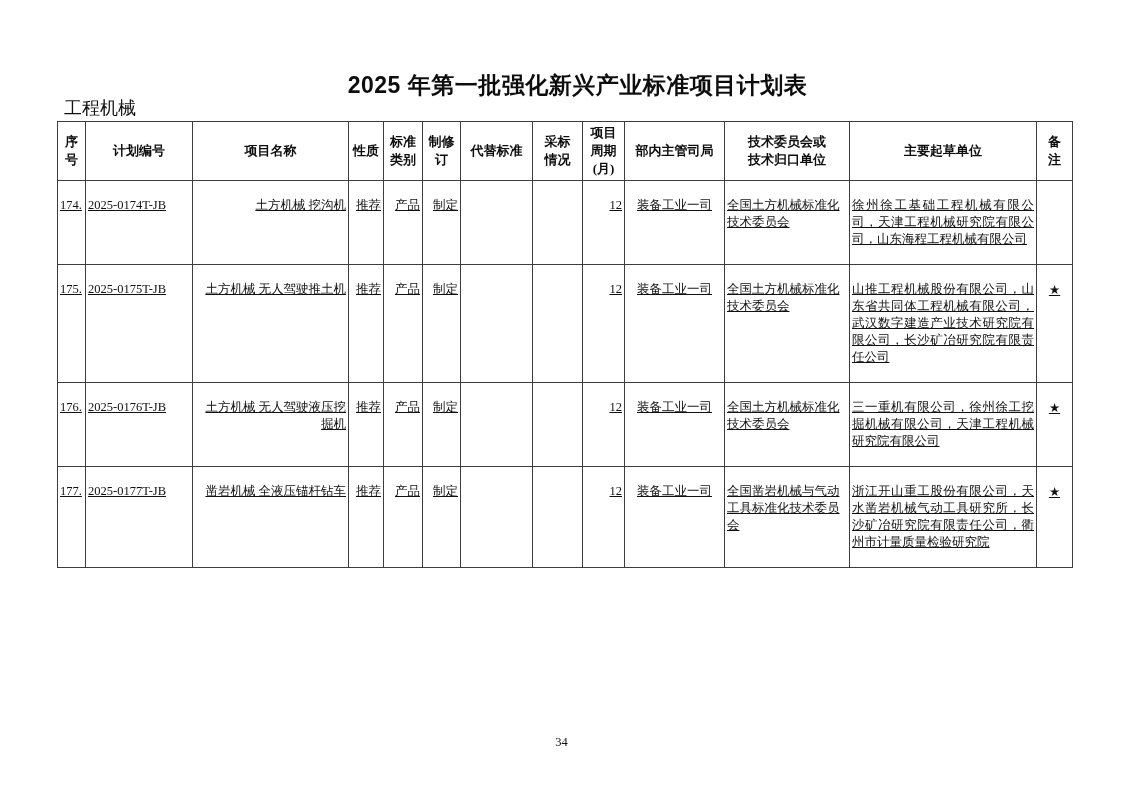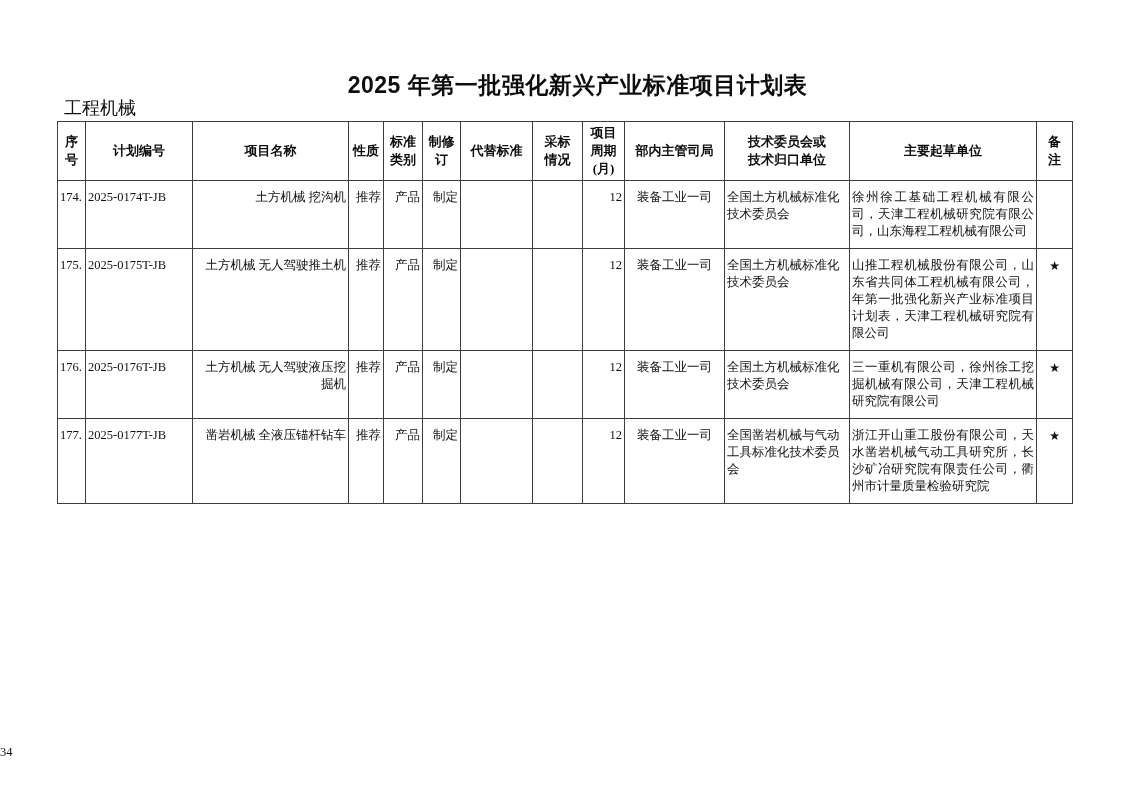--- a/index.html
+++ b/index.html
@@ -58,23 +58,24 @@
     text-align: center;
     vertical-align: middle;
     white-space: pre-line;
     padding: 2px 1px;
     color: #0d0d0d;
   }
   table.std-table td {
     font-size: 12.5px;
     line-height: 17px;
     vertical-align: top;
-    padding: 8px 2px;
+    padding: 16px 2px;
     color: #111111;
     word-break: break-all;
+    text-decoration: underline;
   }
   tr.header-row { height: 47px; }
   tr.row-0 { height: 52px; }
   tr.row-1 { height: 87px; margin-left: 20px; }
   tr.row-2 { height: 53px; }
   tr.row-3 { height: 67px; }
 
   td.c-seq    { text-align: left; padding-left: 3px; }
   td.c-plan   { text-align: left; padding-left: 7px; font-size: 13px; }
   td.c-name   { text-align: right; padding-left: 6px; padding-right: 2px; }
@@ -87,23 +88,23 @@
     padding-top: 5px;
     font-family: "DejaVu Sans", sans-serif;
     font-size: 13px;
     line-height: 14px;
   }
   .page-number {
     position: absolute;
     top: 735px;
     left: 0;
     width: 100%;
+    text-align: center;
     font-size: 12.5px;
     color: #111111;
-    margin-top: 10px;
   }
 </style>
 </head>
 <body>
 
 <div class="page">
 
   <h1 class="doc-title">2025 年第一批强化新兴产业标准项目计划表</h1>
 
   <div class="section-label">工程机械</div>
@@ -170,21 +171,21 @@
         <td class="c-plan">2025-0175T-JB</td>
         <td class="c-name">土方机械 无人驾驶推土机</td>
         <td class="c-mid">推荐</td>
         <td class="c-mid">产品</td>
         <td class="c-mid">制定</td>
         <td class="c-mid"></td>
         <td class="c-mid"></td>
         <td class="c-mid">12</td>
         <td class="c-dept">装备工业一司</td>
         <td class="c-comm">全国土方机械标准化技术委员会</td>
-        <td class="c-draft">山推工程机械股份有限公司，山东省共同体工程机械有限公司，年第一批强化新兴产业标准项目计划表，天津工程机械研究院有限公司</td>
+        <td class="c-draft">山推工程机械股份有限公司，山东省共同体工程机械有限公司，武汉数字建造产业技术研究院有限公司，长沙矿冶研究院有限责任公司</td>
         <td class="c-remark">★</td>
       </tr>
       <tr class="row-2">
         <td class="c-seq">176.</td>
         <td class="c-plan">2025-0176T-JB</td>
         <td class="c-name">土方机械 无人驾驶液压挖掘机</td>
         <td class="c-mid">推荐</td>
         <td class="c-mid">产品</td>
         <td class="c-mid">制定</td>
         <td class="c-mid"></td>

